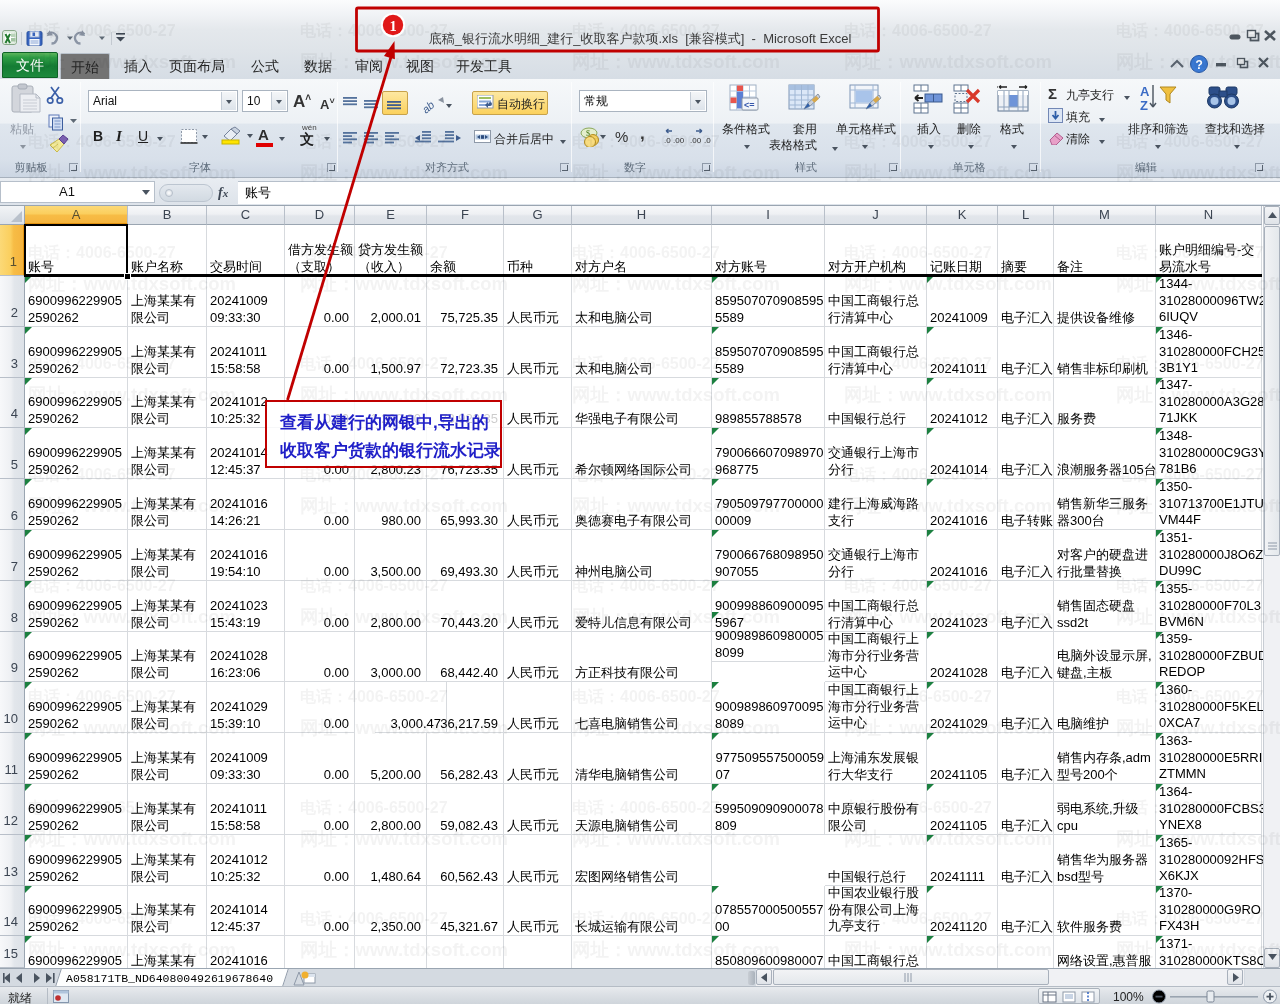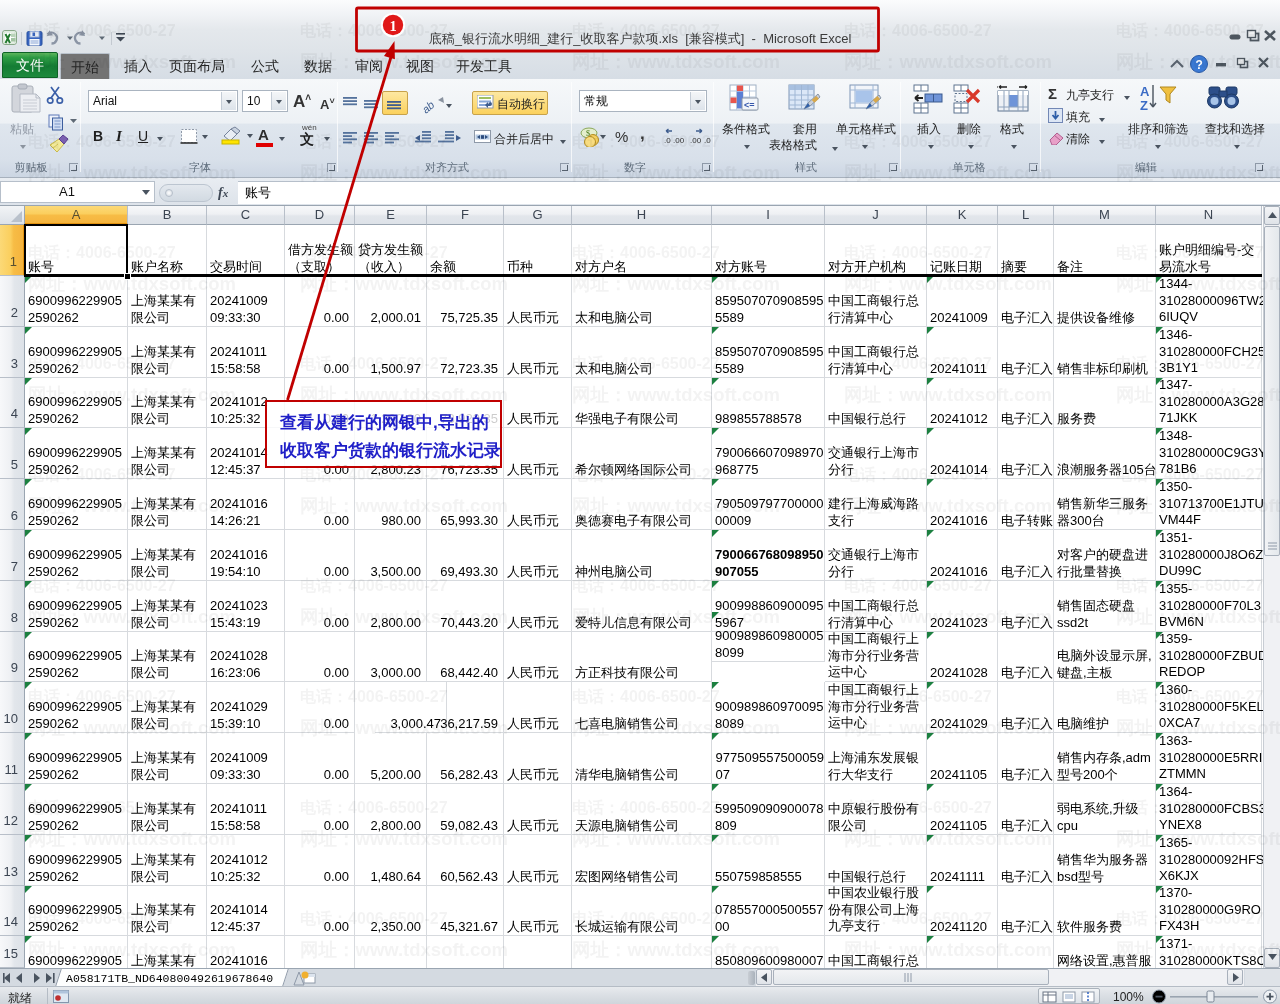--- a/index.html
+++ b/index.html
@@ -725,21 +725,21 @@
     </div>
 <div class="cell cr" style="left:427px;top:324px;width:77px;height:51px;">
       <div>69,493.30</div>
     </div>
 <div class="cell cl" style="left:504px;top:324px;width:68px;height:51px;">
       <div>人民币元</div>
     </div>
 <div class="cell cl" style="left:572px;top:324px;width:140px;height:51px;">
       <div>神州电脑公司</div>
     </div>
-<div class="cell cl" style="left:712px;top:324px;width:113px;height:51px;font-weight:bold;">
+<div class="cell cl" style="left:712px;top:324px;width:113px;height:51px;">
       <span class="tri"></span>
       <div>790066768098950<br>907055</div>
     </div>
 <div class="cell cl" style="left:825px;top:324px;width:102px;height:51px;">
       <div>交通银行上海市<br>分行</div>
     </div>
 <div class="cell cl" style="left:927px;top:324px;width:71px;height:51px;">
       <span class="tri"></span>
       <div>20241016</div>
     </div>
@@ -1000,24 +1000,20 @@
       <div>1,480.64</div>
     </div>
 <div class="cell cr" style="left:427px;top:629px;width:77px;height:51px;">
       <div>60,562.43</div>
     </div>
 <div class="cell cl" style="left:504px;top:629px;width:68px;height:51px;">
       <div>人民币元</div>
     </div>
 <div class="cell cl" style="left:572px;top:629px;width:140px;height:51px;">
       <div>宏图网络销售公司</div>
-    </div>
-<div class="cell cl" style="left:712px;top:629px;width:113px;height:51px;">
-      <span class="tri"></span>
-      <div>550759858555</div>
     </div>
 <div class="cell cl" style="left:825px;top:629px;width:102px;height:51px;">
       <div>中国银行总行</div>
     </div>
 <div class="cell cl" style="left:927px;top:629px;width:71px;height:51px;">
       <span class="tri"></span>
       <div>20241111</div>
     </div>
 <div class="cell cl" style="left:998px;top:629px;width:56px;height:51px;">
       <div>电子汇入</div>

